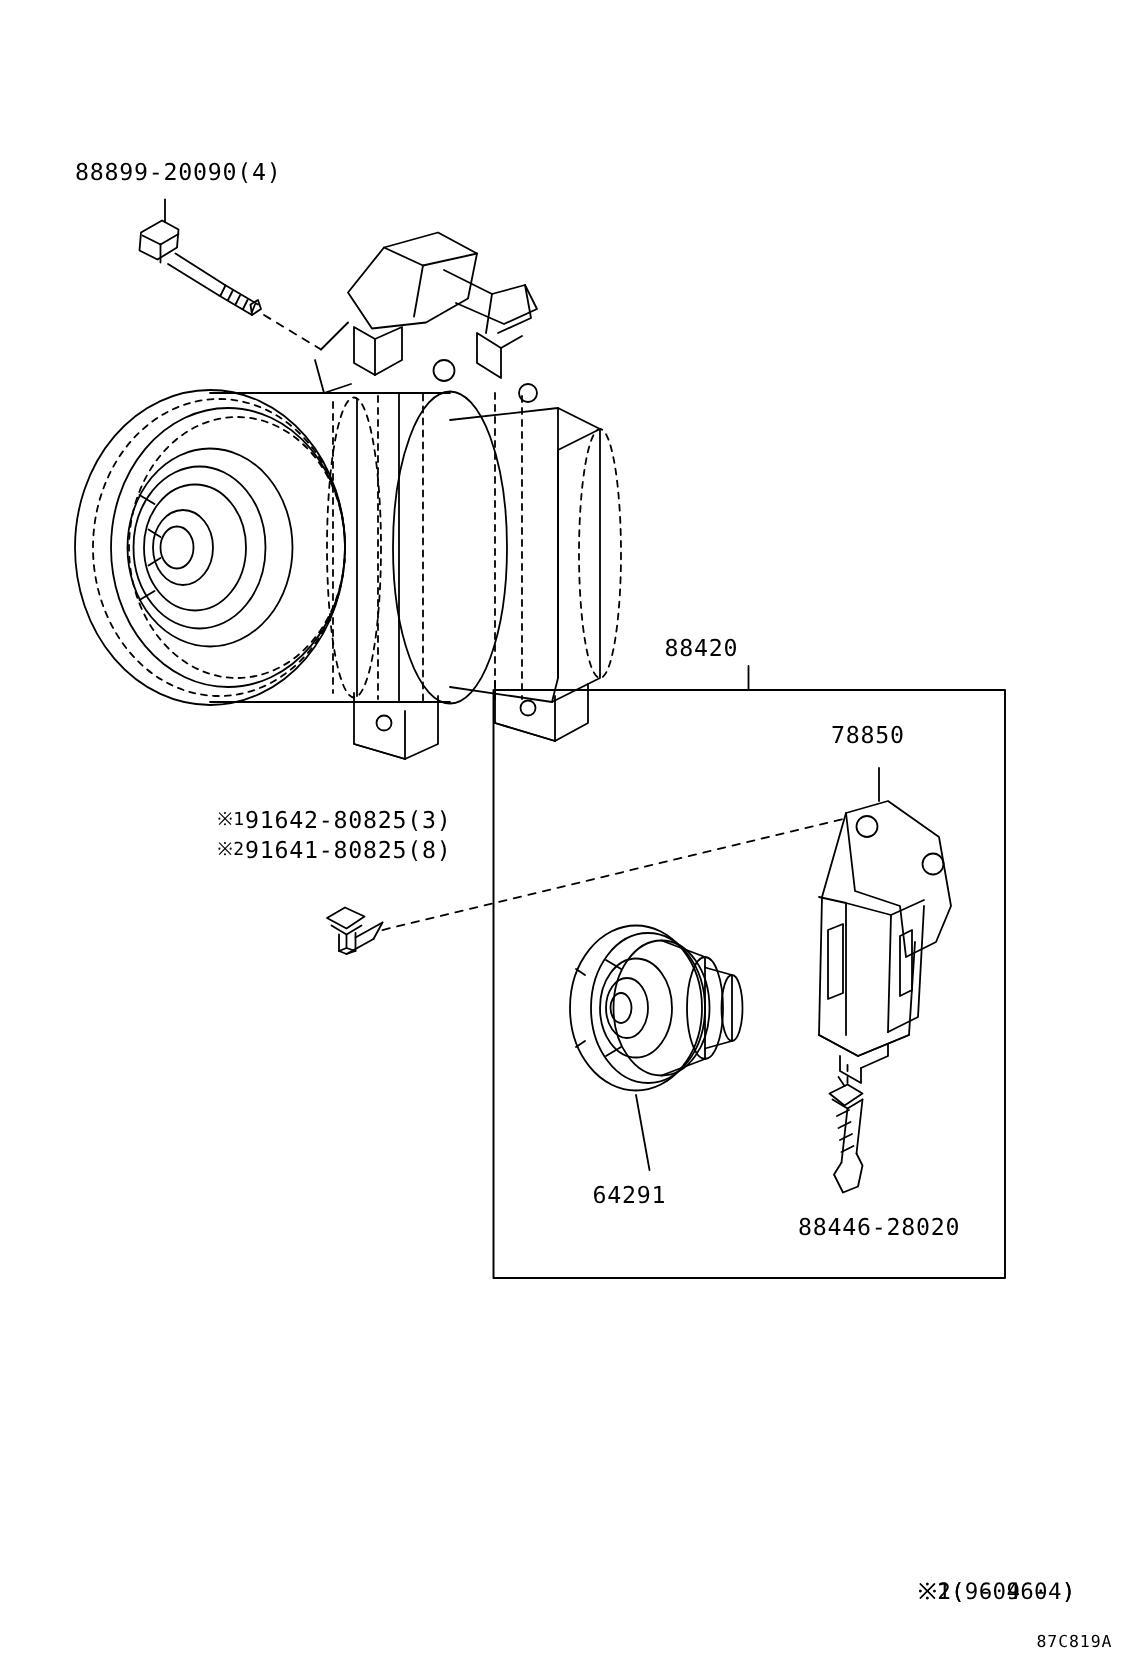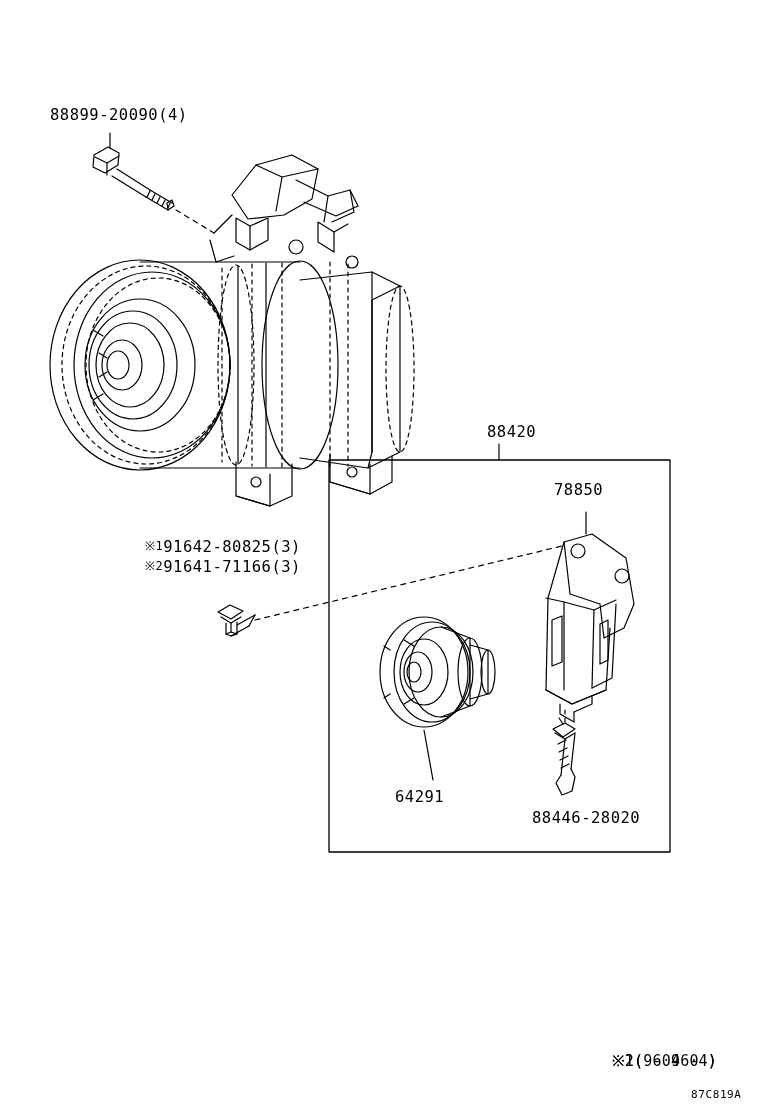--- a/index.html
+++ b/index.html
@@ -200,34 +200,34 @@
       <g>
         <path d="M110,133 L110,148"></path>
         <path d="M586,512 L586,534"></path>
         <path d="M433,780 L424,730"></path>
       </g>
     </g>
   </svg>
 
   <div class="lbl" style="left:50px; top:106px;">88899-20090(4)</div>
 
-  <div class="lbl" style="left:487px; top:423px;">88420</div>
+  <div class="lbl" style="left:443px; top:423px;">88420</div>
 
   <div class="lbl" style="left:554px; top:481px;">78850</div>
 
   <div class="lbl" style="left:395px; top:788px;">64291</div>
 
   <div class="lbl" style="left:532px; top:809px;">88446-28020</div>
 
   <div style="position:absolute; left:145px; top:537px;">
     <span class="lbl row-note" style="position:relative;">
       <span class="mark">※1</span><span>91642-80825(3)</span>
     </span>
     <span class="lbl row-note" style="position:relative;">
-      <span class="mark">※2</span><span>91641-71166(3)</span>
+      <span class="mark">※2</span><span>91641-80825(8)</span>
     </span>
   </div>
 
   <div style="position:absolute; left:612px; top:1052px;">
     <span class="lbl note row-note">
       <span>※1</span><span>(     -  9604)</span>
     </span>
     <span class="lbl note row-note">
       <span>※2</span><span>(9604 -      )</span>
     </span>

